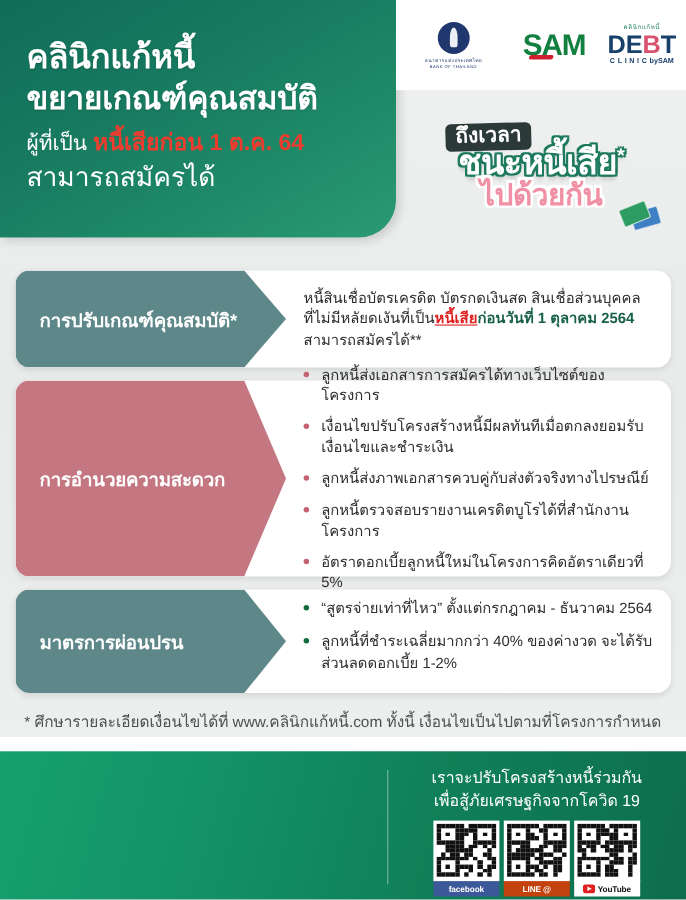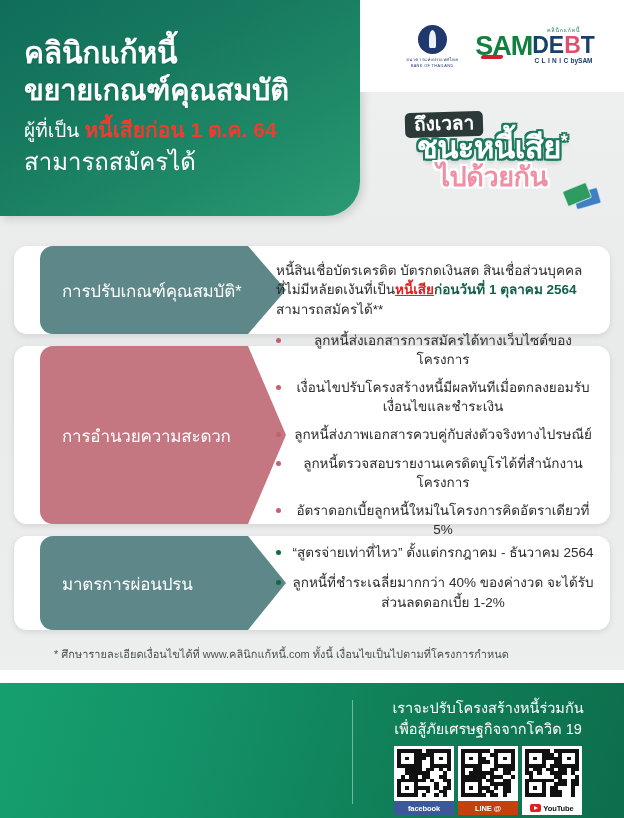--- a/index.html
+++ b/index.html
@@ -86,25 +86,26 @@
   .h-line4 {
     font-size: 24px;
     line-height: 1.38;
   }
 
   
   .logo-row {
     position: absolute;
     right: 0; top: 0;
     width: 264px;
-    height: 92px;
+    height: 82px;
     background: #ffffff;
     display: flex;
     align-items: center;
     justify-content: center;
+    gap: 20px;
     z-index: 6;
   }
   .logo-bot {
     display: flex;
     flex-direction: column;
     align-items: center;
     width: 86px;
   }
   .bot-seal {
     width: 29px; height: 29px;
@@ -263,27 +264,26 @@
     position: absolute;
     left: 0; top: 0;
     height: 100%;
     width: 246px;
     display: flex;
     align-items: center;
     padding-left: 22px;
     box-sizing: border-box;
     color: #ffffff;
     font-size: 17px;
-    font-weight: normal;
+    font-weight: bold;
     letter-spacing: -0.2px;
     border-top-left-radius: 13px;
     border-bottom-left-radius: 13px;
     -webkit-clip-path: polygon(0 0, 208px 0, 246px 50%, 208px 100%, 0 100%);
     clip-path: polygon(0 0, 208px 0, 246px 50%, 208px 100%, 0 100%);
-    margin-left: 26px;
   }
   .chev-teal { background: #5d8788; }
   .chev-rose { background: #c47681; }
 
   .card-body {
     position: absolute;
     left: 262px;
     top: 0;
     right: 16px;
     height: 100%;
@@ -303,21 +303,20 @@
   }
   .para .grn-b {
     color: #17604a;
     font-weight: bold;
   }
 
   ul.bullets {
     margin: 0;
     padding: 0;
     list-style: none;
-    text-align: center;
   }
   ul.bullets li {
     position: relative;
     padding-left: 16px;
     font-size: 13.5px;
     line-height: 1.42;
     color: #2d2d2d;
     margin-bottom: 9px;
   }
   ul.bullets li:last-child { margin-bottom: 0; }
@@ -334,24 +333,23 @@
 
   
   .footnotes {
     position: absolute;
     left: 22px;
     top: 645px;
     width: 560px;
     color: #4a5250;
   }
   .fn {
-    font-size: 11px;
+    font-size: 14px;
     line-height: 1.68;
     white-space: nowrap;
-    margin-left: 32px;
   }
 
   
   .footer {
     position: absolute;
     left: 0;
     top: 683px;
     width: 624px;
     height: 135px;
     background: linear-gradient(105deg, #16a06e 0%, #139268 30%, #108059 62%, #0d6d4c 100%);

